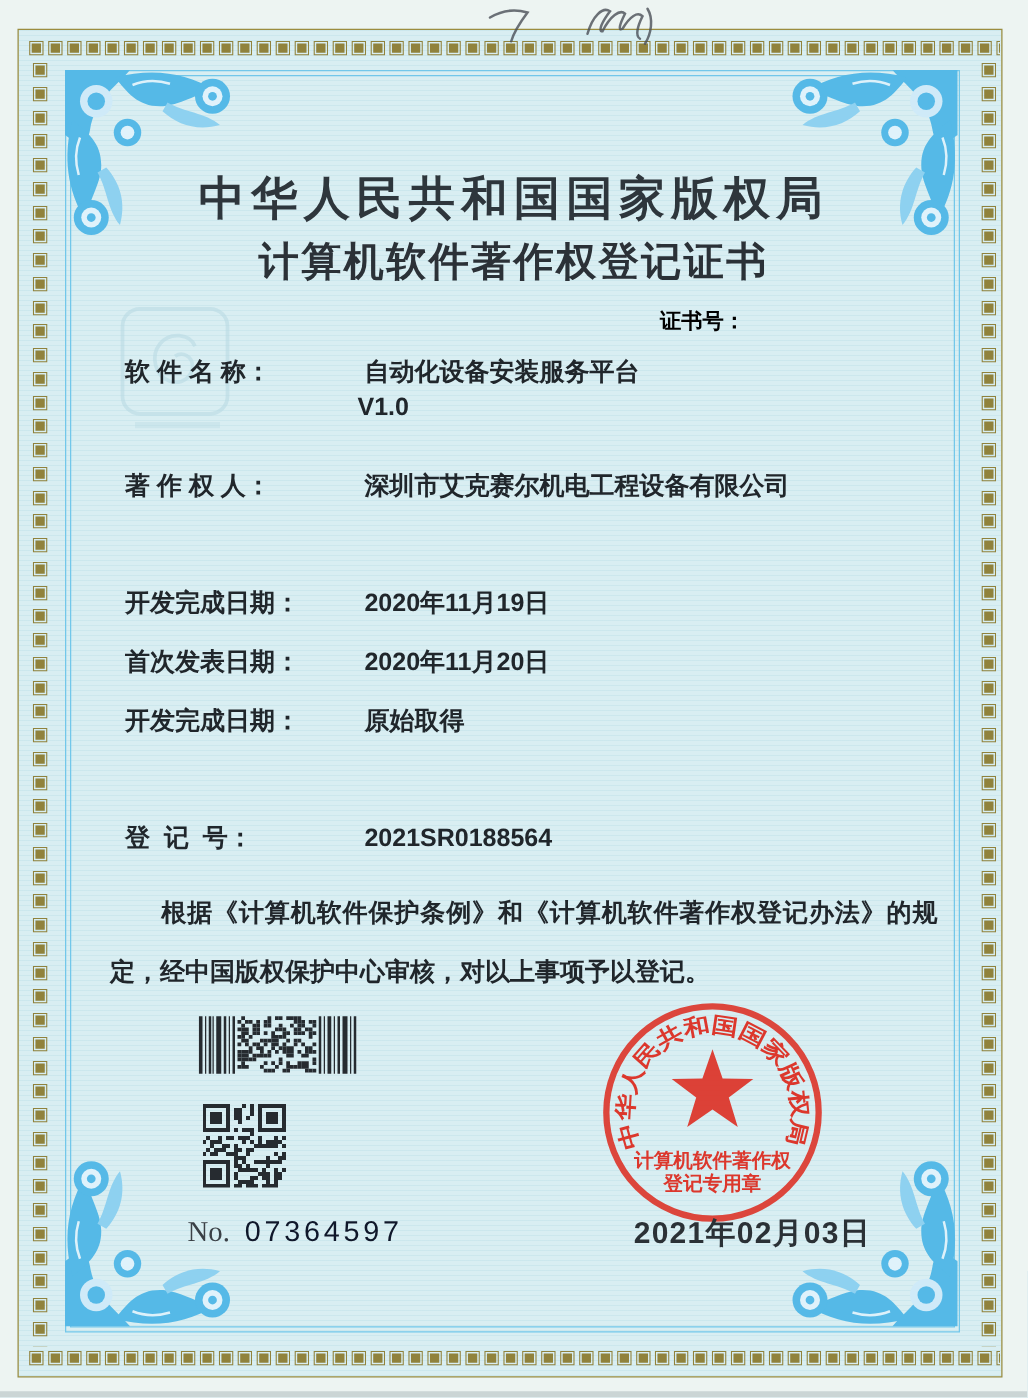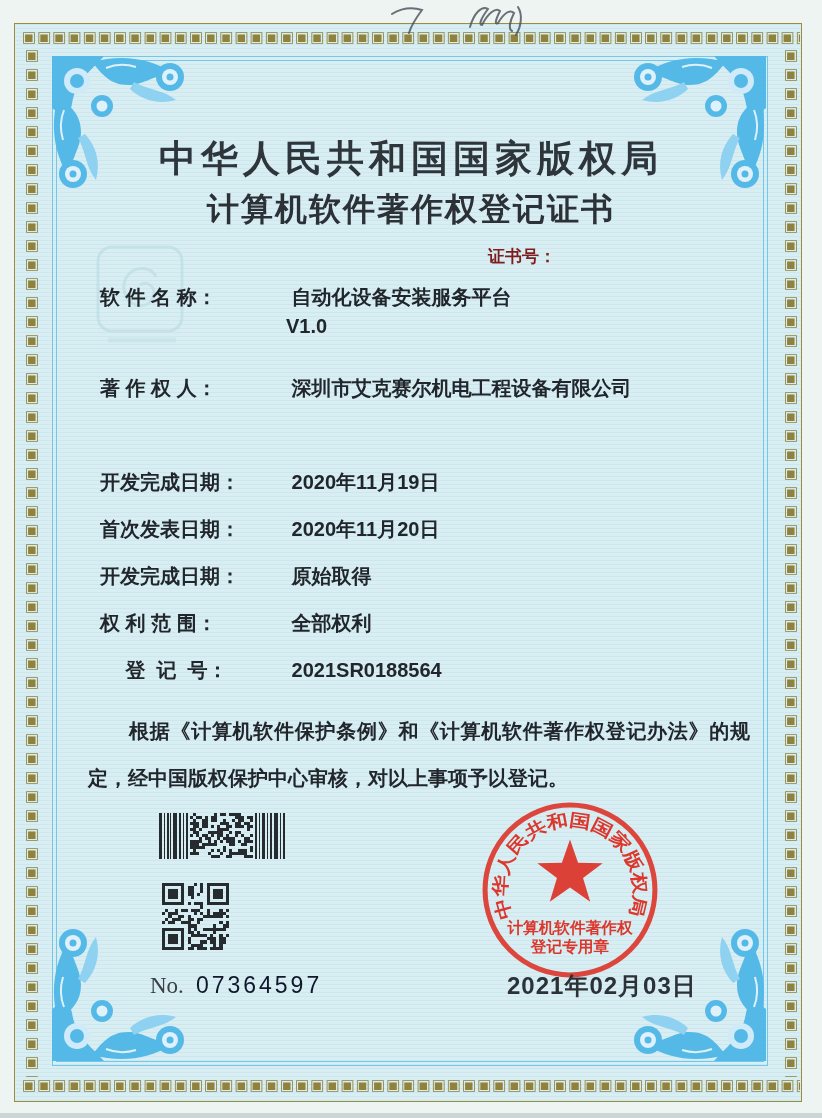--- a/index.html
+++ b/index.html
@@ -31,30 +31,30 @@
   .c-tr{left:618px;top:54px;transform:scaleX(-1);}
   .c-bl{left:50px;top:913px;transform:scaleY(-1);}
   .c-br{left:618px;top:913px;transform:scale(-1,-1);}
 
   .authority{position:absolute;left:0;right:0;top:134px;text-align:center;
              font-family:"Liberation Serif","DejaVu Serif",serif;font-weight:bold;
              font-size:37px;letter-spacing:5px;color:#2e363c;}
   .cert-title{position:absolute;left:0;right:0;top:188px;text-align:center;
               font-family:"Liberation Serif","DejaVu Serif",serif;font-weight:bold;
               font-size:32px;letter-spacing:2px;color:#2b3137;}
-  .certno{position:absolute;left:488px;top:245px;display:flex;gap:16px;
-          font-weight:bold;font-size:17px;color:#7f1d1d;flex-direction:column;}
+  .certno{position:absolute;left:528px;top:245px;display:flex;gap:16px;
+          font-weight:bold;font-size:17px;color:#000000;flex-direction:column;}
 
   .watermark{position:absolute;left:94px;top:243px;opacity:.55;}
 
   .row{position:absolute;left:100px;font-weight:bold;font-size:20px;color:#20262b;white-space:nowrap;}
   .row .lbl{display:inline-block;width:153px;white-space:pre;}
   .row .val{white-space:pre;margin-left:33px;}
   .r-name{top:284px;} .r-ver{top:315px;left:253px;} .r-owner{top:375px;}
-  .r-dev{top:469px;} .r-pub{top:516px;} .r-acq{top:563px;} .r-scope{top:610px;} .r-reg{top:657px;text-align:center;}
+  .r-dev{top:469px;} .r-pub{top:516px;} .r-acq{top:563px;} .r-scope{top:610px;} .r-reg{top:657px;}
 
   .statement{position:absolute;left:88px;top:708px;width:662px;
              font-weight:bold;font-size:20px;line-height:47px;
              text-indent:2.05em;color:#20262b;text-align:justify;}
 
   .barcode{position:absolute;left:159px;top:812px;}
   .qrcode{position:absolute;left:162px;top:883px;}
 
   .serial{position:absolute;left:150px;top:972px;display:flex;align-items:baseline;gap:12px;}
   .serial .no{font-family:"Liberation Serif","DejaVu Serif",serif;font-size:23px;color:#3a4046;}
@@ -157,24 +157,20 @@
     <span class="lbl">开发完成日期：</span>
     <span class="val">2020年11月19日</span>
   </div>
   <div class="row r-pub">
     <span class="lbl">首次发表日期：</span>
     <span class="val">2020年11月20日</span>
   </div>
   <div class="row r-acq">
     <span class="lbl">开发完成日期：</span>
     <span class="val">原始取得</span>
-  </div>
-  <div class="row r-scope">
-    <span class="lbl">权 利 范 围：</span>
-    <span class="val">全部权利</span>
   </div>
   <div class="row r-reg">
     <span class="lbl">登  记  号：</span>
     <span class="val">2021SR0188564</span>
   </div>
 
   <div class="statement">根据《计算机软件保护条例》和《计算机软件著作权登记办法》的规定，经中国版权保护中心审核，对以上事项予以登记。</div>
 
   <svg id="barcode" class="barcode" width="127" height="48" viewBox="0 0 127 48">
       <rect x="0" y="1" width="3" height="46" fill="#262b30"></rect>

